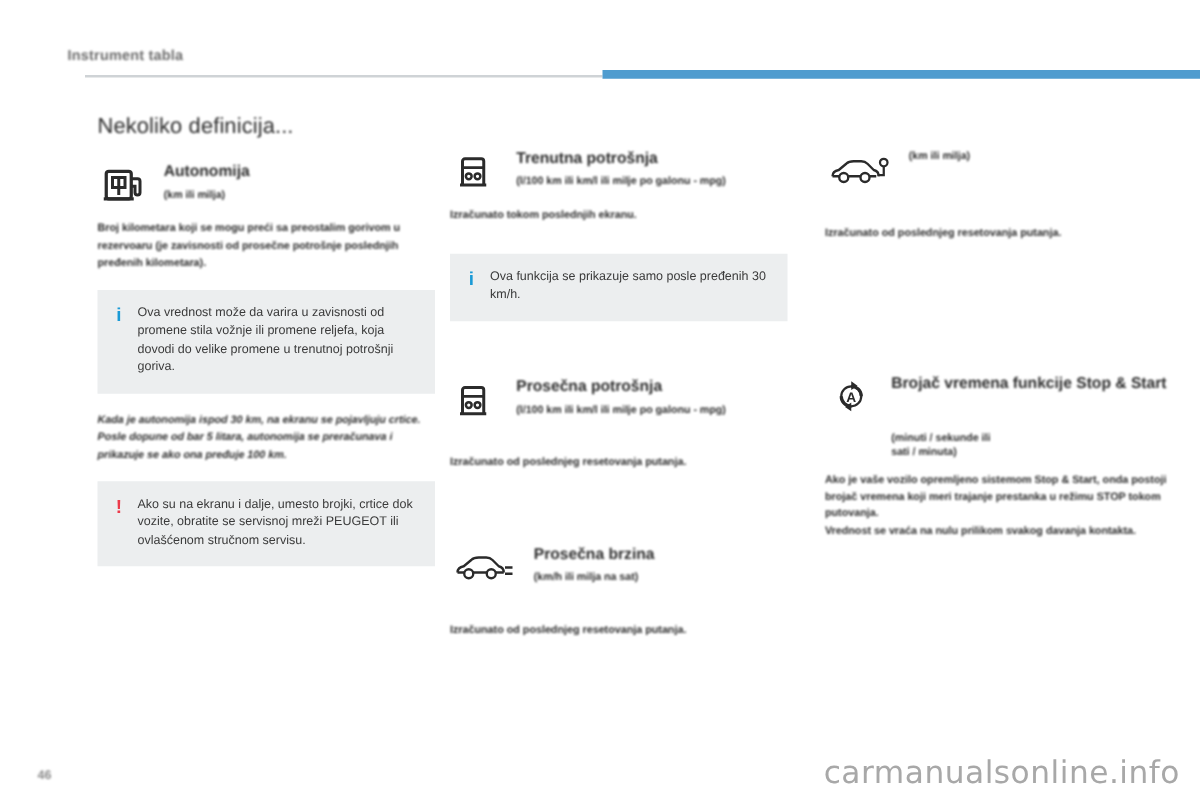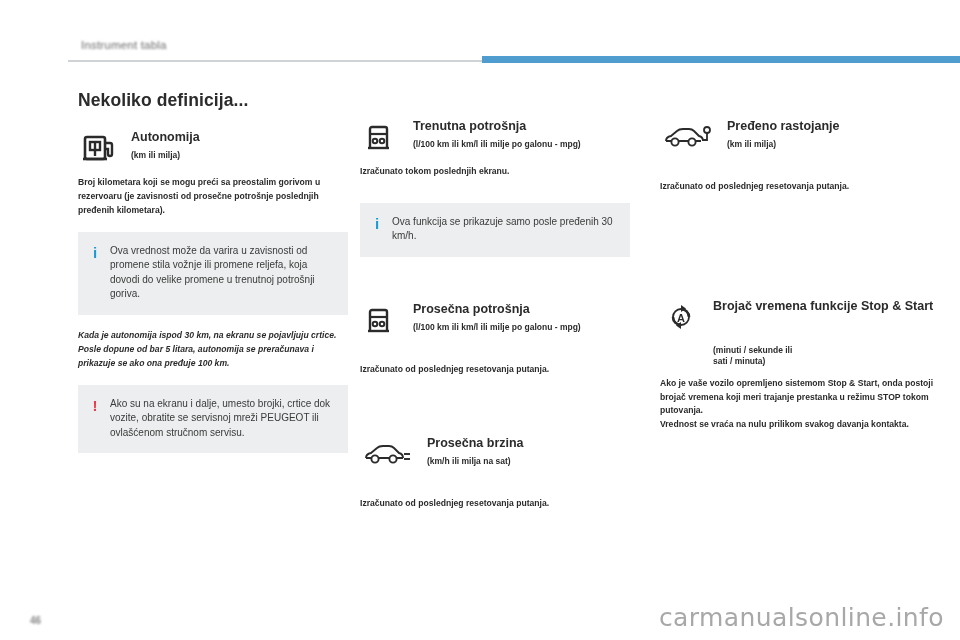--- a/index.html
+++ b/index.html
@@ -19,24 +19,24 @@
   
   .header-band {
     position: absolute;
     left: 0;
     top: 18px;
     width: 100%;
     height: 22px;
   }
   .header-title {
     position: absolute;
-    left: 81px;
+    left: 54px;
     top: 21px;
     font-size: 11.5px;
-    font-weight: normal;
+    font-weight: bold;
     letter-spacing: .2px;
     color: #6b6b6b;
     filter: blur(0.9px);
     white-space: nowrap;
     text-align: right;
   }
   .header-rule-left {
     position: absolute;
     left: 68px;
     top: 42px;
@@ -59,21 +59,21 @@
     top: 90px;
     width: 270px;
   }
   .col-1 { left: 78px; }
   .col-2 { left: 360px; }
   .col-3 { left: 660px; }
 
   
   .page-heading {
     font-size: 17.5px;
-    font-weight: bold;
+    font-weight: normal;
     color: #2b2b2b;
     margin: 0 0 18px 0;
     filter: blur(0.75px);
     letter-spacing: .1px;
   }
 
   
   .feature {
     display: flex;
     align-items: flex-start;
@@ -289,21 +289,20 @@
       <svg width="50" height="28" viewBox="0 0 50 28">
         <path d="M3 18 q0 -4 5 -5 l6 -5 q2 -2 6 -2 h6 q3 0 5 2 l5 5 q4 1 4 5" fill="none" stroke="#2b2b2b" stroke-width="1.9" stroke-linejoin="round"></path>
         <line x1="3" y1="18" x2="38" y2="18" stroke="#2b2b2b" stroke-width="1.9"></line>
         <circle cx="12" cy="19" r="3.6" fill="#fff" stroke="#2b2b2b" stroke-width="1.9"></circle>
         <circle cx="29" cy="19" r="3.6" fill="#fff" stroke="#2b2b2b" stroke-width="1.9"></circle>
         <circle cx="44" cy="7" r="3" fill="none" stroke="#2b2b2b" stroke-width="1.8"></circle>
         <path d="M44 10 v7 h-5" fill="none" stroke="#2b2b2b" stroke-width="1.8"></path>
       </svg>
     </span>
     <span class="feature-text">
-      <p class="feature-title">Pređeno rastojanje</p>
       <p class="feature-unit">(km ili milja)</p>
     </span>
   </div>
 
   <p class="body-text" style="margin-top:24px;margin-bottom:104px;">Izračunato od poslednjeg resetovanja putanja.</p>
 
   <div class="feature">
     <span class="feature-icon">
       <svg width="32" height="32" viewBox="0 0 32 32">
         <circle cx="16" cy="16" r="8" fill="none" stroke="#2b2b2b" stroke-width="1.8"></circle>

